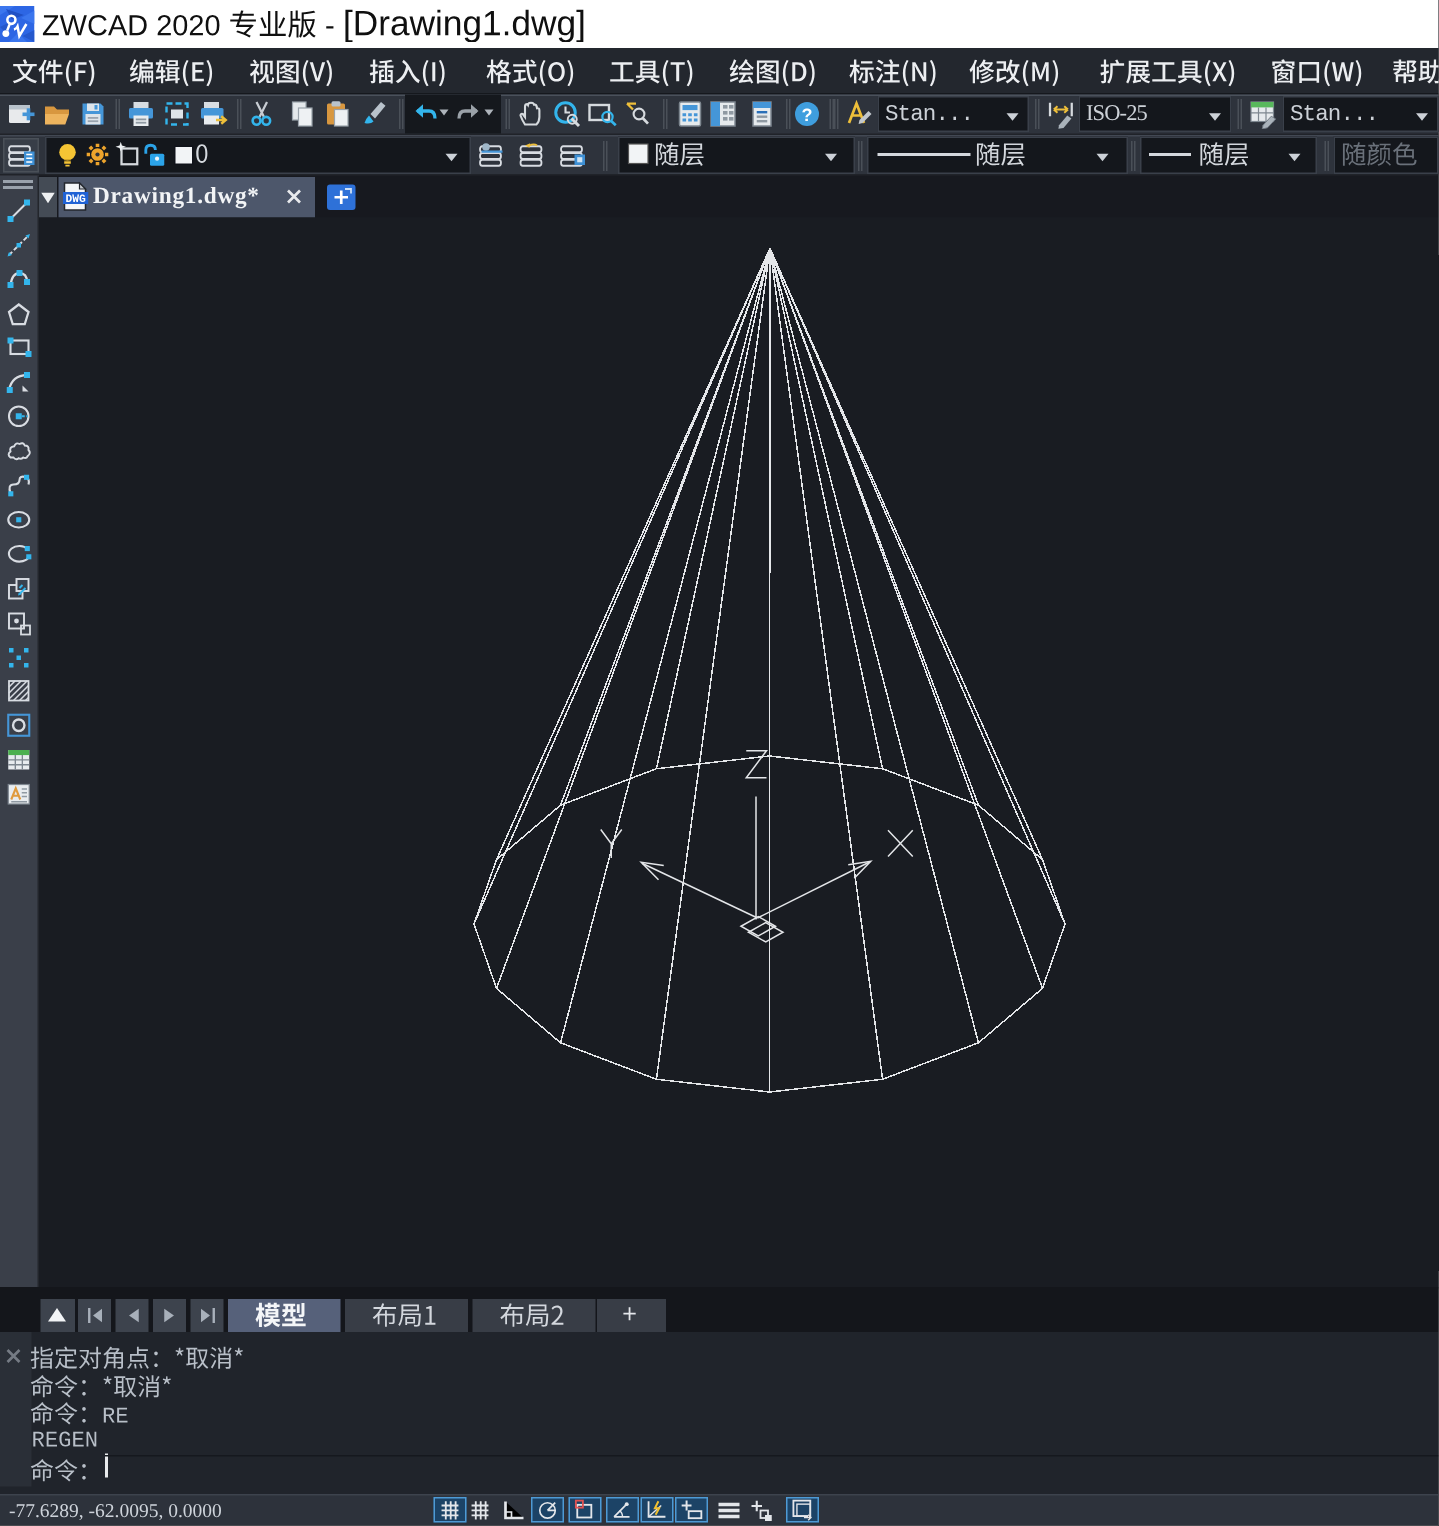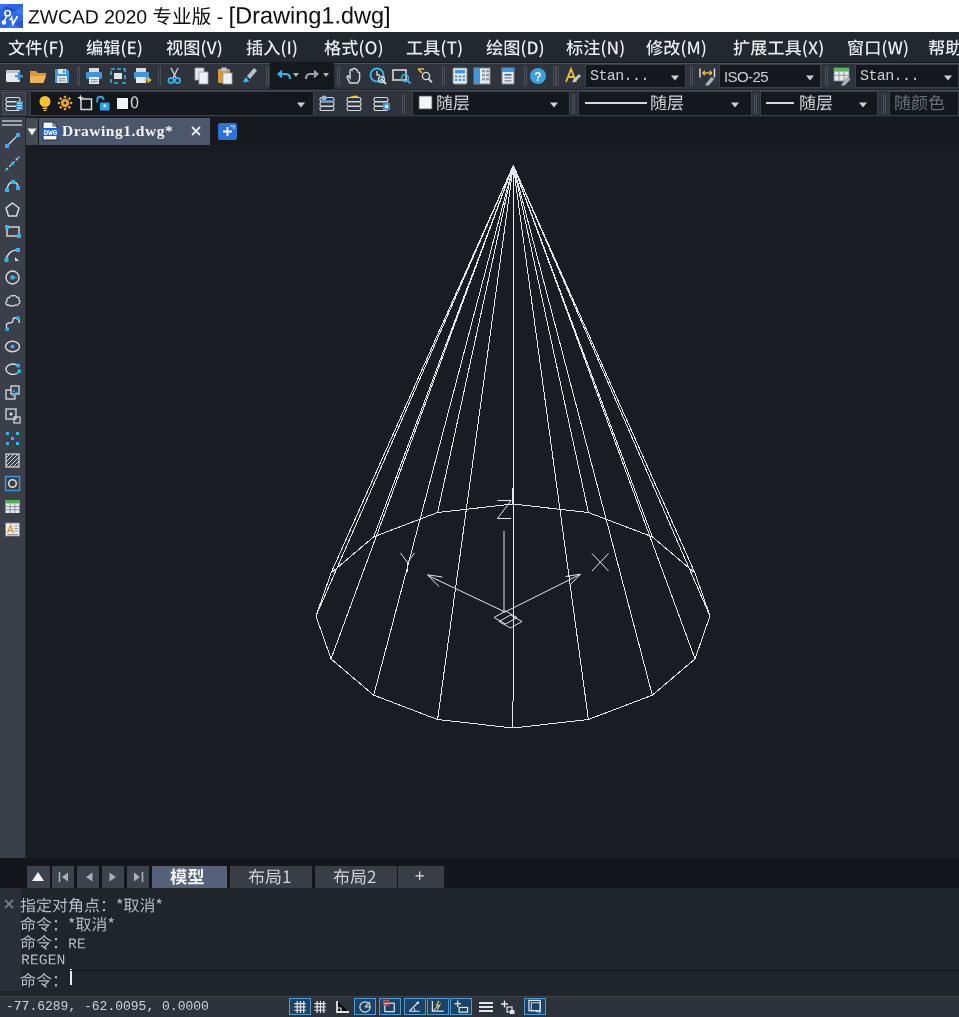--- a/index.html
+++ b/index.html
@@ -211,21 +211,21 @@
       <path d="M1 0.5 L9 0.5 L5 5.5 z" fill="#ccd1d7"></path>
     </svg>
     <div style="left:690px;top:66px;width:1px;height:20px;background:#4a5058"></div>
     <div style="left:692px;top:66px;width:1px;height:20px;background:#4a5058"></div>
     <svg class="abs" style="left:698px;top:66px" width="20" height="20" viewBox="0 0 20 20">
       <path d="M2 2.5 v9 M16.5 2.5 v9" stroke="#d6dade" stroke-width="1.5"></path>
       <path d="M4.5 7 h9.5 M4.5 7 L7 4.8 M4.5 7 L7 9.2 M14 7 L11.5 4.8 M14 7 L11.5 9.2" stroke="#eebf3a" stroke-width="1.3" fill="none"></path>
       <path d="M8 17.5 L13.5 11 l2.8 2 L11 19.3 l-3.4 0.5z" fill="#aab3bb"></path>
     </svg>
     <div style="left:719px;top:64px;width:102px;height:24px;background:#14171c;border:1px solid #3a404a"></div>
-    <div style="position:absolute;left:724px;top:68px;width:78px;height:17px;font-family:Liberation Sans, sans-serif;font-size:15px;letter-spacing:-0.6px;color:#ccd1d7;white-space:nowrap;overflow:hidden">ISO-25</div>
+    <div style="position:absolute;left:724px;top:68px;width:78px;height:17px;font-family:Liberation Serif, serif;font-size:15px;letter-spacing:-0.6px;color:#ccd1d7;white-space:nowrap;overflow:hidden">ISO-25</div>
     <svg class="abs" style="left:805px;top:75px" width="10" height="6" viewBox="0 0 10 6">
       <path d="M1 0.5 L9 0.5 L5 5.5 z" fill="#ccd1d7"></path>
     </svg>
     <div style="left:825px;top:66px;width:1px;height:20px;background:#4a5058"></div>
     <div style="left:827px;top:66px;width:1px;height:20px;background:#4a5058"></div>
     <svg class="abs" style="left:832px;top:66px" width="20" height="20" viewBox="0 0 20 20">
       <rect x="2" y="2" width="15" height="13" fill="#e6eaed" stroke="#7e8790" stroke-width="0.8"></rect>
       <rect x="2" y="2" width="15" height="3.6" fill="#58b85c"></rect>
       <path d="M2 9.3 h15 M7 5.6 v9.4 M12 5.6 v9.4" stroke="#7e8790" stroke-width="0.8"></path>
       <path d="M10 17.5 L15.5 11.5 l3 1.8 L13 19.2 l-3.5 0.8z" fill="#aab3bb" stroke="#6e7680" stroke-width="0.6"></path>
@@ -555,21 +555,21 @@
     </svg>
     <svg class="t" style="left:20.5px;top:950.0px" width="44" height="18" viewBox="0 -14.08 44 17.60">
       <path fill="#b8bfc8" d="M6.9 0.0 4.3 -4.2H2.6V0.0H1.2V-9.7H4.7Q6.3 -9.7 7.2 -9.1Q8.1 -8.4 8.1 -7.1Q8.1 -6.0 7.4 -5.2Q6.7 -4.5 5.6 -4.3L8.5 0.0ZM6.7 -7.0Q6.7 -8.6 4.5 -8.6H2.6V-5.2H4.6Q5.6 -5.2 6.2 -5.7Q6.7 -6.2 6.7 -7.0Z M10.1 0.0V-9.7H16.7V-8.6H11.4V-5.6H16.3V-4.5H11.4V-1.1H17.0V0.0Z M25.7 -1.0Q24.1 0.1 22.4 0.1Q20.6 0.1 19.6 -1.2Q18.6 -2.5 18.6 -4.9Q18.6 -7.4 19.5 -8.7Q20.5 -9.9 22.4 -9.9Q24.9 -9.9 25.7 -7.5L24.5 -7.1Q23.9 -8.8 22.4 -8.8Q21.2 -8.8 20.6 -7.9Q20.0 -7.0 20.0 -4.9Q20.0 -1.0 22.5 -1.0Q23.0 -1.0 23.5 -1.1Q24.0 -1.3 24.4 -1.5V-3.9H22.3V-5.1H25.7Z M27.8 0.0V-9.7H34.5V-8.6H29.2V-5.6H34.0V-4.5H29.2V-1.1H34.8V0.0Z M41.6 0.0 37.8 -8.2Q37.9 -6.9 37.9 -6.3V0.0H36.7V-9.7H38.3L42.1 -1.5Q42.0 -2.6 42.0 -3.5V-9.7H43.2V0.0Z"></path>
     </svg>
     <svg class="t" style="left:19.8px;top:971.5px" width="48" height="18" viewBox="0 -14.08 48 17.60">
       <path fill="#b8bfc8" d="M8.1 -13.6C6.6 -11.5 3.5 -9.5 0.5 -8.7C0.8 -8.4 1.1 -7.9 1.2 -7.5C2.4 -7.9 3.6 -8.5 4.7 -9.1V-8.1H11.1V-9.2C12.2 -8.5 13.4 -8.0 14.6 -7.6C14.8 -7.9 15.2 -8.5 15.5 -8.7C12.9 -9.4 10.2 -10.9 8.8 -12.6L9.0 -12.9ZM4.9 -9.2C6.0 -10.0 7.2 -10.8 8.0 -11.8C8.9 -10.8 9.9 -10.0 11.1 -9.2ZM2.0 -6.8V0.0H3.2V-1.3H6.9V-6.8ZM3.2 -5.7H5.8V-2.4H3.2ZM8.6 -6.8V1.3H9.8V-5.7H12.9V-2.3C12.9 -2.1 12.8 -2.0 12.6 -2.0C12.4 -2.0 11.6 -2.0 10.7 -2.0C10.8 -1.7 11.0 -1.2 11.0 -0.9C12.3 -0.9 13.0 -0.9 13.5 -1.1C13.9 -1.3 14.0 -1.6 14.0 -2.3V-6.8Z M22.4 -8.9C23.3 -8.2 24.4 -7.2 24.8 -6.5L25.7 -7.2C25.2 -7.9 24.1 -8.9 23.3 -9.6ZM18.7 -6.0V-4.9H27.4C26.5 -3.9 25.3 -2.8 24.2 -1.7C23.4 -2.3 22.5 -2.8 21.8 -3.3L20.9 -2.4C22.7 -1.3 25.0 0.3 26.1 1.4L27.0 0.4C26.5 -0.0 25.9 -0.5 25.2 -1.0C26.8 -2.6 28.5 -4.3 29.7 -5.6L28.8 -6.1L28.6 -6.0ZM24.2 -13.5C22.5 -11.2 19.5 -9.1 16.6 -7.9C16.9 -7.6 17.2 -7.2 17.4 -6.8C19.8 -8.0 22.2 -9.6 24.1 -11.6C25.9 -9.7 28.5 -7.9 30.7 -6.9C30.9 -7.2 31.3 -7.7 31.6 -8.0C29.3 -8.8 26.5 -10.7 24.8 -12.4L25.2 -12.9Z M36.0 -7.8C36.6 -7.8 37.2 -8.2 37.2 -9.0C37.2 -9.7 36.6 -10.2 36.0 -10.2C35.4 -10.2 34.8 -9.7 34.8 -9.0C34.8 -8.2 35.4 -7.8 36.0 -7.8ZM36.0 0.1C36.6 0.1 37.2 -0.4 37.2 -1.1C37.2 -1.9 36.6 -2.3 36.0 -2.3C35.4 -2.3 34.8 -1.9 34.8 -1.1C34.8 -0.4 35.4 0.1 36.0 0.1Z"></path>
     </svg>
     <div style="left:70px;top:969px;width:2px;height:16px;background:#e8eaec"></div>
     <div style="left:70px;top:970px;width:889px;height:1px;background:#15181e"></div>
     <div style="left:0;top:996px;width:959px;height:21px;background:#2d323b;border-top:1px solid #3d434d"></div>
-    <div style="position:absolute;left:6px;top:999px;font-size:13px;color:#ced3da;font-family:Liberation Mono, monospace">-77.6289, -62.0095, 0.0000</div>
+    <div style="position:absolute;left:6px;top:999px;font-size:13px;color:#ced3da;font-family:Liberation Serif, serif">-77.6289, -62.0095, 0.0000</div>
     <div style="left:289px;top:998px;width:22px;height:17px;background:#1c4366;border:1px solid #4e9ad4"></div>
     <svg class="abs" style="left:292px;top:999px" width="16" height="15" viewBox="0 0 16 16">
       <path d="M2 5 h12 M2 8.5 h12 M2 12 h12 M5 2 v13 M8.5 2 v13 M12 2 v13" stroke="#e3e6ea" stroke-width="1.3"></path>
     </svg>
     <svg class="abs" style="left:312px;top:999px" width="16" height="15" viewBox="0 0 16 16">
       <path d="M2 5 h12 M2 8.5 h12 M2 12 h12 M5 2 v13 M8.5 2 v13 M12 2 v13" stroke="#e3e6ea" stroke-width="1.3"></path>
     </svg>
     <svg class="abs" style="left:334px;top:999px" width="17" height="16" viewBox="0 0 17 16">
       <path d="M3 2 V13 H15" stroke="#e3e6ea" stroke-width="1.8"></path>
       <path d="M3 9 h4 v4" stroke="#e3e6ea" stroke-width="1.1" fill="none"></path>

